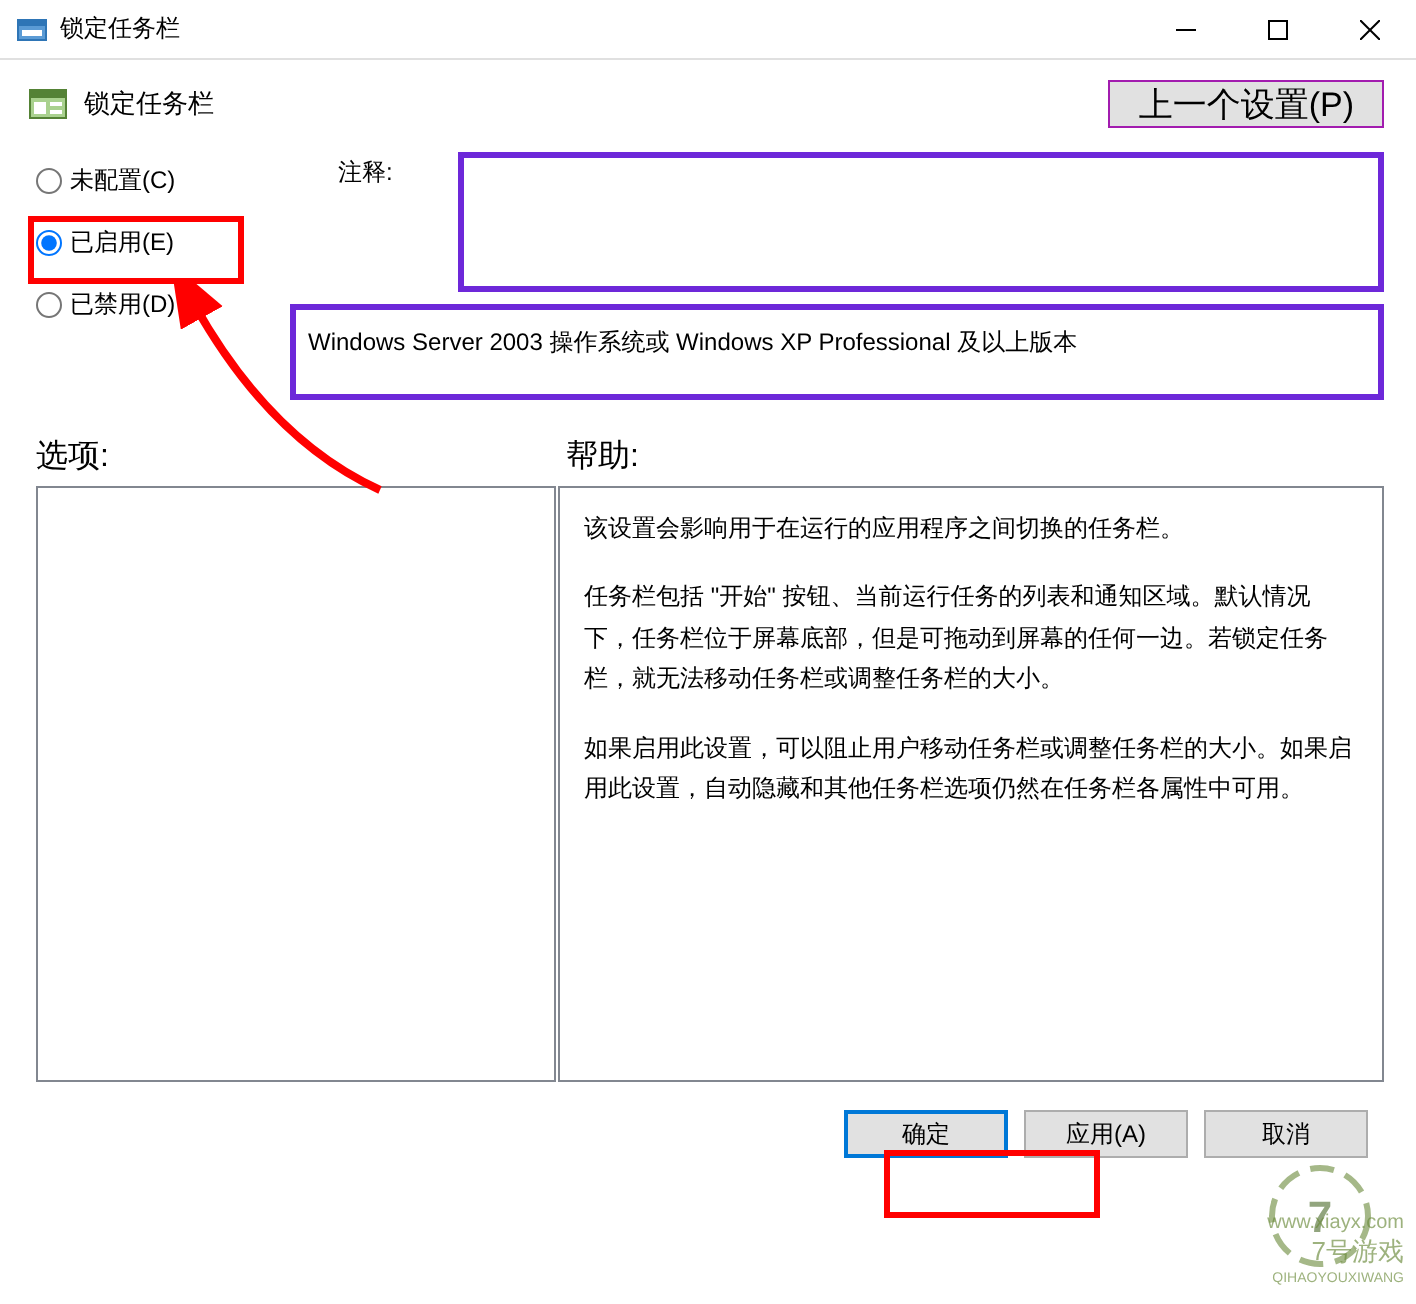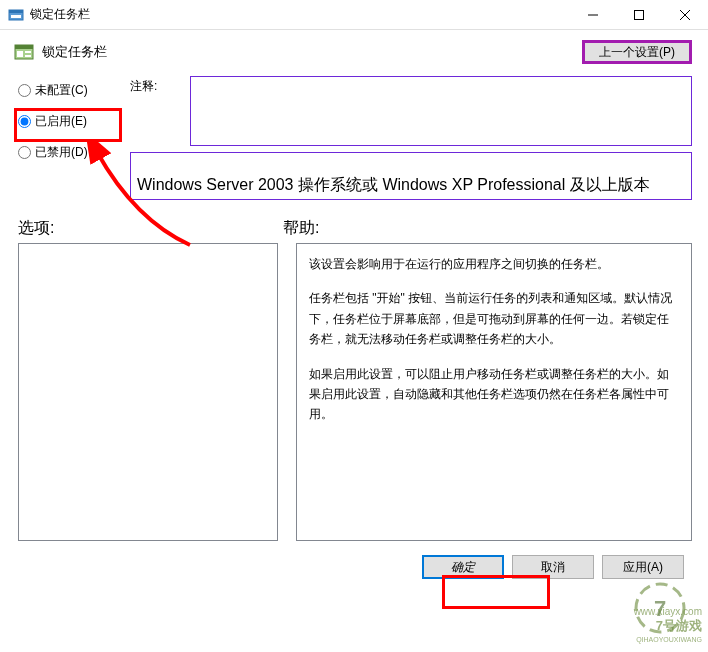--- a/index.html
+++ b/index.html
@@ -42,64 +42,64 @@
   padding: 10px 16px 8px 14px;
   gap: 8px;
 }
 .header-icon {
   width: 20px; height: 20px;
 }
 .header-title { font-size: 13px; flex: 1; }
 .nav-btn {
   height: 24px;
   padding: 0 14px;
-  border: 3px solid #a21caf;
+  border: 1px solid #a21caf;
   background: #e1e1e1;
-  font-size: 12px;
+  font-size: 17px;
   cursor: pointer;
 }
 
 .config-area {
   padding: 4px 16px 0 18px;
   display: flex;
-  gap: 12px;
+  gap: 27px;
 }
 .radio-col { width: 100px; padding-top: 6px; }
 .radio-item {
   display: flex; align-items: center; gap: 4px;
   margin-bottom: 14px;
   font-size: 12px;
   cursor: pointer;
 }
 .radio-item input { cursor: pointer; }
 .fields-col { flex: 1; }
 .field-row { display: flex; align-items: flex-start; margin-bottom: 6px; }
-.field-label { width: 60px; font-size: 12px; padding-top: 2px; }
+.field-label { width: 60px; font-size: 12px; padding-top: 2px; margin-left: 24px; }
 .field-box {
   flex: 1;
-  border: 1px solid #6d28d9;
-  background: #fff;
-  font-size: 16px;
-  padding: 22px 6px;
+  border: 3px solid #6d28d9;
+  background: #fff;
+  font-size: 12px;
+  padding: 8px 6px;
   overflow-y: scroll;
 }
 .comment-box { height: 70px; }
 .platform-box { height: 48px; }
 
 .section-labels {
   display: flex;
   padding: 12px 16px 4px 18px;
   font-size: 16px;
 }
 .section-labels .opt { width: 265px; }
 
 .panels {
   display: flex;
   padding: 0 16px 4px 18px;
-  gap: 18px;
+  gap: 1px;
 }
 .panel {
   border: 1px solid #828790;
   background: #fff;
   height: 298px;
   font-size: 12px;
   overflow-y: scroll;
 }
 .panel.left { width: 260px; }
 .panel.right { flex: 1; padding: 10px 12px; line-height: 1.7; }
@@ -112,21 +112,21 @@
   padding: 10px 24px 10px 16px;
 }
 .footer button {
   height: 24px;
   width: 82px;
   border: 1px solid #adadad;
   background: #e1e1e1;
   font-size: 12px;
   cursor: pointer;
 }
-.footer button.primary { border: 2px solid #0078d7; font-style: italic; }
+.footer button.primary { border: 2px solid #0078d7; }
 
 
 .highlight {
   position: absolute;
   border: 3px solid #ff0000;
   pointer-events: none;
 }
 .highlight.h1 { left: 14px; top: 108px; width: 108px; height: 34px; }
 .highlight.h2 { left: 442px; top: 575px; width: 108px; height: 34px; }
 .arrow {
@@ -235,36 +235,36 @@
   <div class="panel left"></div>
   <div class="panel right">
     <p>该设置会影响用于在运行的应用程序之间切换的任务栏。</p>
     <p>任务栏包括 "开始" 按钮、当前运行任务的列表和通知区域。默认情况下，任务栏位于屏幕底部，但是可拖动到屏幕的任何一边。若锁定任务栏，就无法移动任务栏或调整任务栏的大小。</p>
     <p>如果启用此设置，可以阻止用户移动任务栏或调整任务栏的大小。如果启用此设置，自动隐藏和其他任务栏选项仍然在任务栏各属性中可用。</p>
   </div>
 </div>
 
 <div class="footer">
   <button class="primary">确定</button>
+  <button>应用(A)</button>
   <button>取消</button>
-  <button>应用(A)</button>
 </div>
 
 <div class="highlight h1"></div>
 <div class="highlight h2"></div>
 <svg class="arrow" viewBox="0 0 110 110">
   <defs>
     <marker id="ah" markerWidth="10" markerHeight="10" refX="2" refY="3" orient="auto">
       <path d="M0,0 L0,6 L8,3 z" fill="#ff0000"></path>
     </marker>
   </defs>
   <path d="M 105 105 Q 50 80 12 12" stroke="#ff0000" stroke-width="4" fill="none" marker-end="url(#ah)"></path>
 </svg>
 
 <svg class="watermark-logo" viewBox="0 0 56 56">
   <circle cx="28" cy="28" r="24" fill="none" stroke="#6a8a3a" stroke-width="3" stroke-dasharray="12 6"></circle>
   <text x="28" y="36" text-anchor="middle" font-size="22" fill="#4a6a2a" font-weight="bold">7</text>
 </svg>
 <div class="watermark">
   <div>www.xiayx.com</div>
-  <div style="font-size:13px;font-weight:bold">7号游戏</div>
+  <div style="font-size:13px;font-weight:normal">7号游戏</div>
   <div style="font-size:7px">QIHAOYOUXIWANG</div>
 </div>
 
 </body></html>

